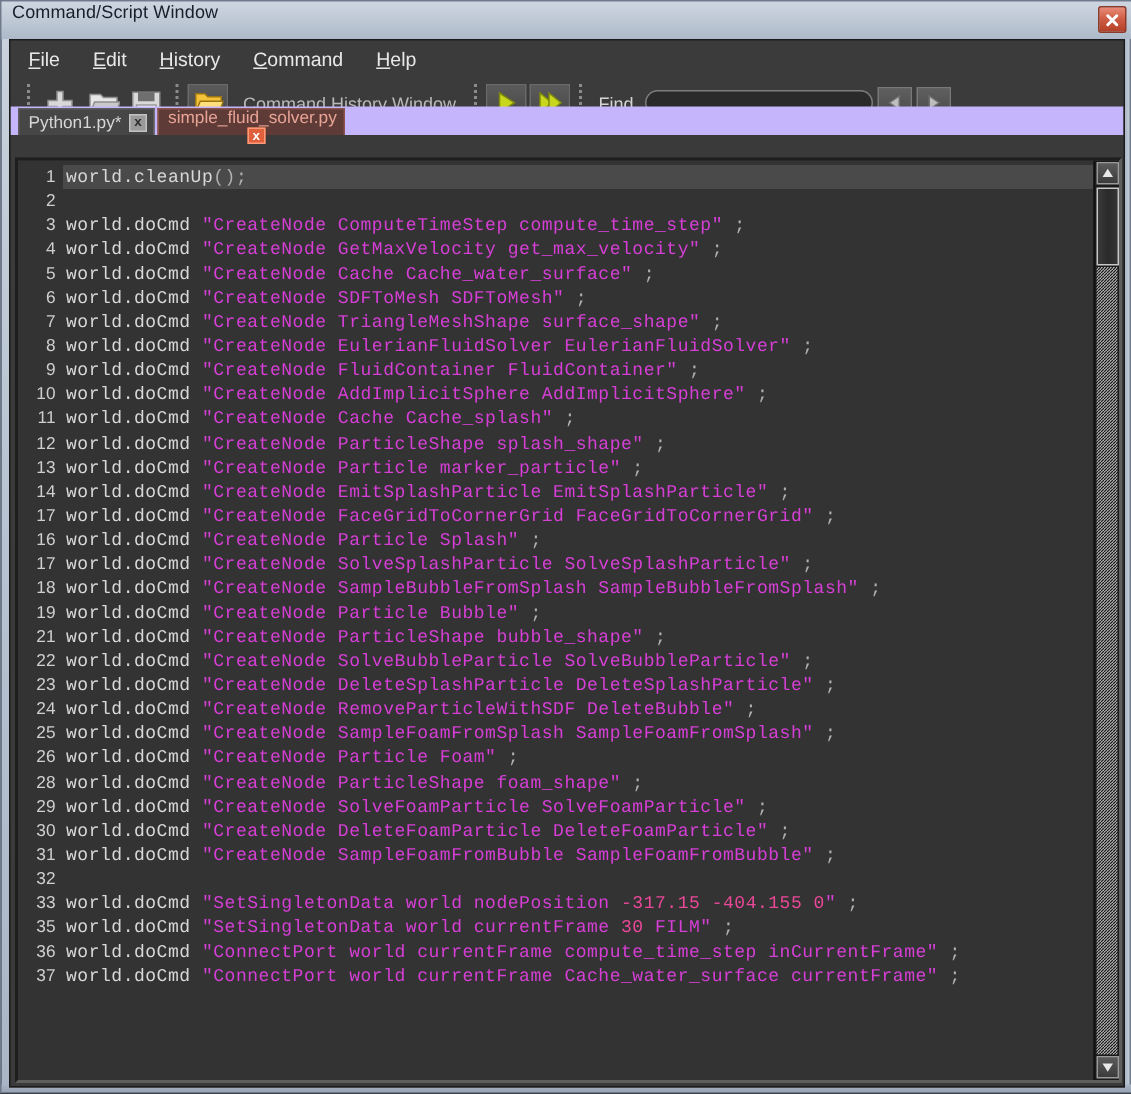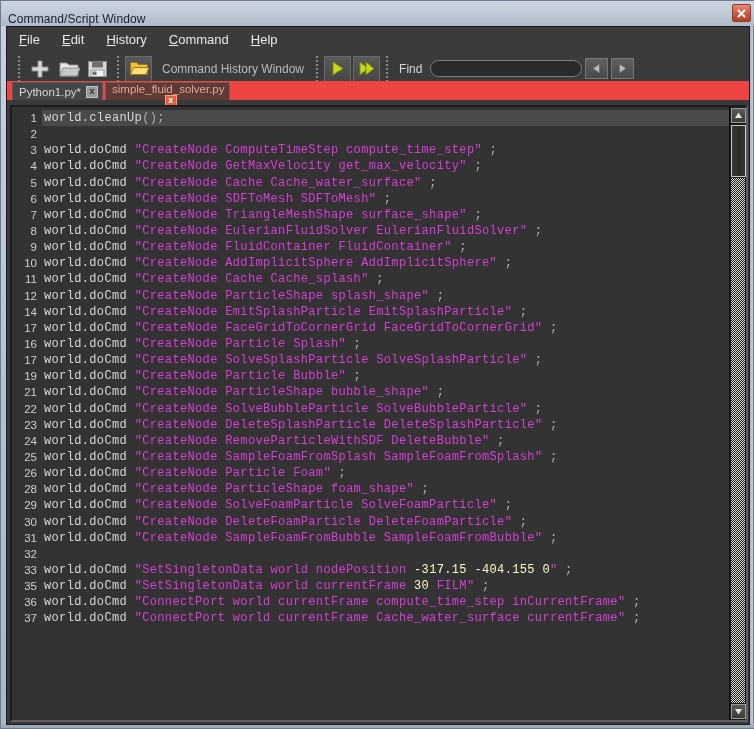--- a/index.html
+++ b/index.html
@@ -27,21 +27,21 @@
 
   
   #titlebar {
     position: absolute;
     left: 0; top: 0;
     width: 754px;
     height: 25px;
     box-sizing: border-box;
     background: linear-gradient(180deg, #cdd6e0 0%, #bfc9d6 50%, #adb9c8 100%);
     display: flex;
-    align-items: flex-end;
+    align-items: flex-start;
     padding-left: 7px;
   }
   #title-text {
     font-size: 12px;
     color: #17202a;
     letter-spacing: 0.1px;
     white-space: nowrap;
   }
   #close-btn {
     position: absolute;
@@ -164,24 +164,24 @@
     box-sizing: border-box;
     display: flex;
     align-items: center;
     justify-content: center;
     cursor: pointer;
   }
 
   
   #tabbar {
     position: absolute;
-    left: 0; top: 54px;
+    left: 0; top: 44px;
     width: 100%;
     height: 19px;
-    background: #ef4444;
+    background: #c4b5fd;
     display: flex;
     align-items: flex-end;
     box-sizing: border-box;
     padding-left: 5px;
   }
   .tab {
     height: 18px;
     display: flex;
     align-items: center;
     padding: 0 4px 0 6px;
@@ -269,21 +269,21 @@
     font-family: "Liberation Sans", sans-serif;
   }
   .ln-text {
     flex: 1 1 auto;
     padding-left: 2px;
     color: #d8d8d8;
     letter-spacing: 0.35px;
   }
   .tok-str   { color: #d63fd6; }
   .tok-punct { color: #b0b0b0; }
-  .tok-num   { color: #fef9c3; }
+  .tok-num   { color: #ec4899; }
   .tok-plain { color: #d8d8d8; margin-top: 24px; }
 
   
   #scrollbar {
     width: 17px;
     flex: 0 0 17px;
     background: #1a1a1a;
     position: relative;
     border-left: 1px solid #101010;
     box-sizing: border-box;
@@ -459,24 +459,26 @@
           <div class="code-line"><span class="ln-num">3</span><span class="ln-text"><span class="tok-plain">world.doCmd </span><span class="tok-str">"CreateNode ComputeTimeStep compute_time_step"</span><span class="tok-punct"> ;</span></span></div>
           <div class="code-line"><span class="ln-num">4</span><span class="ln-text"><span class="tok-plain">world.doCmd </span><span class="tok-str">"CreateNode GetMaxVelocity get_max_velocity"</span><span class="tok-punct"> ;</span></span></div>
           <div class="code-line"><span class="ln-num">5</span><span class="ln-text"><span class="tok-plain">world.doCmd </span><span class="tok-str">"CreateNode Cache Cache_water_surface"</span><span class="tok-punct"> ;</span></span></div>
           <div class="code-line"><span class="ln-num">6</span><span class="ln-text"><span class="tok-plain">world.doCmd </span><span class="tok-str">"CreateNode SDFToMesh SDFToMesh"</span><span class="tok-punct"> ;</span></span></div>
           <div class="code-line"><span class="ln-num">7</span><span class="ln-text"><span class="tok-plain">world.doCmd </span><span class="tok-str">"CreateNode TriangleMeshShape surface_shape"</span><span class="tok-punct"> ;</span></span></div>
           <div class="code-line"><span class="ln-num">8</span><span class="ln-text"><span class="tok-plain">world.doCmd </span><span class="tok-str">"CreateNode EulerianFluidSolver EulerianFluidSolver"</span><span class="tok-punct"> ;</span></span></div>
           <div class="code-line"><span class="ln-num">9</span><span class="ln-text"><span class="tok-plain">world.doCmd </span><span class="tok-str">"CreateNode FluidContainer FluidContainer"</span><span class="tok-punct"> ;</span></span></div>
           <div class="code-line"><span class="ln-num">10</span><span class="ln-text"><span class="tok-plain">world.doCmd </span><span class="tok-str">"CreateNode AddImplicitSphere AddImplicitSphere"</span><span class="tok-punct"> ;</span></span></div>
           <div class="code-line"><span class="ln-num">11</span><span class="ln-text"><span class="tok-plain">world.doCmd </span><span class="tok-str">"CreateNode Cache Cache_splash"</span><span class="tok-punct"> ;</span></span></div>
           <div class="code-line"><span class="ln-num">12</span><span class="ln-text"><span class="tok-plain">world.doCmd </span><span class="tok-str">"CreateNode ParticleShape splash_shape"</span><span class="tok-punct"> ;</span></span></div>
+          <div class="code-line"><span class="ln-num">13</span><span class="ln-text"><span class="tok-plain">world.doCmd </span><span class="tok-str">"CreateNode Particle marker_particle"</span><span class="tok-punct"> ;</span></span></div>
           <div class="code-line"><span class="ln-num">14</span><span class="ln-text"><span class="tok-plain">world.doCmd </span><span class="tok-str">"CreateNode EmitSplashParticle EmitSplashParticle"</span><span class="tok-punct"> ;</span></span></div>
           <div class="code-line"><span class="ln-num">17</span><span class="ln-text"><span class="tok-plain">world.doCmd </span><span class="tok-str">"CreateNode FaceGridToCornerGrid FaceGridToCornerGrid"</span><span class="tok-punct"> ;</span></span></div>
           <div class="code-line"><span class="ln-num">16</span><span class="ln-text"><span class="tok-plain">world.doCmd </span><span class="tok-str">"CreateNode Particle Splash"</span><span class="tok-punct"> ;</span></span></div>
           <div class="code-line"><span class="ln-num">17</span><span class="ln-text"><span class="tok-plain">world.doCmd </span><span class="tok-str">"CreateNode SolveSplashParticle SolveSplashParticle"</span><span class="tok-punct"> ;</span></span></div>
+          <div class="code-line"><span class="ln-num">18</span><span class="ln-text"><span class="tok-plain">world.doCmd </span><span class="tok-str">"CreateNode SampleBubbleFromSplash SampleBubbleFromSplash"</span><span class="tok-punct"> ;</span></span></div>
           <div class="code-line"><span class="ln-num">19</span><span class="ln-text"><span class="tok-plain">world.doCmd </span><span class="tok-str">"CreateNode Particle Bubble"</span><span class="tok-punct"> ;</span></span></div>
           <div class="code-line"><span class="ln-num">21</span><span class="ln-text"><span class="tok-plain">world.doCmd </span><span class="tok-str">"CreateNode ParticleShape bubble_shape"</span><span class="tok-punct"> ;</span></span></div>
           <div class="code-line"><span class="ln-num">22</span><span class="ln-text"><span class="tok-plain">world.doCmd </span><span class="tok-str">"CreateNode SolveBubbleParticle SolveBubbleParticle"</span><span class="tok-punct"> ;</span></span></div>
           <div class="code-line"><span class="ln-num">23</span><span class="ln-text"><span class="tok-plain">world.doCmd </span><span class="tok-str">"CreateNode DeleteSplashParticle DeleteSplashParticle"</span><span class="tok-punct"> ;</span></span></div>
           <div class="code-line"><span class="ln-num">24</span><span class="ln-text"><span class="tok-plain">world.doCmd </span><span class="tok-str">"CreateNode RemoveParticleWithSDF DeleteBubble"</span><span class="tok-punct"> ;</span></span></div>
           <div class="code-line"><span class="ln-num">25</span><span class="ln-text"><span class="tok-plain">world.doCmd </span><span class="tok-str">"CreateNode SampleFoamFromSplash SampleFoamFromSplash"</span><span class="tok-punct"> ;</span></span></div>
           <div class="code-line"><span class="ln-num">26</span><span class="ln-text"><span class="tok-plain">world.doCmd </span><span class="tok-str">"CreateNode Particle Foam"</span><span class="tok-punct"> ;</span></span></div>
           <div class="code-line"><span class="ln-num">28</span><span class="ln-text"><span class="tok-plain">world.doCmd </span><span class="tok-str">"CreateNode ParticleShape foam_shape"</span><span class="tok-punct"> ;</span></span></div>
           <div class="code-line"><span class="ln-num">29</span><span class="ln-text"><span class="tok-plain">world.doCmd </span><span class="tok-str">"CreateNode SolveFoamParticle SolveFoamParticle"</span><span class="tok-punct"> ;</span></span></div>
           <div class="code-line"><span class="ln-num">30</span><span class="ln-text"><span class="tok-plain">world.doCmd </span><span class="tok-str">"CreateNode DeleteFoamParticle DeleteFoamParticle"</span><span class="tok-punct"> ;</span></span></div>

